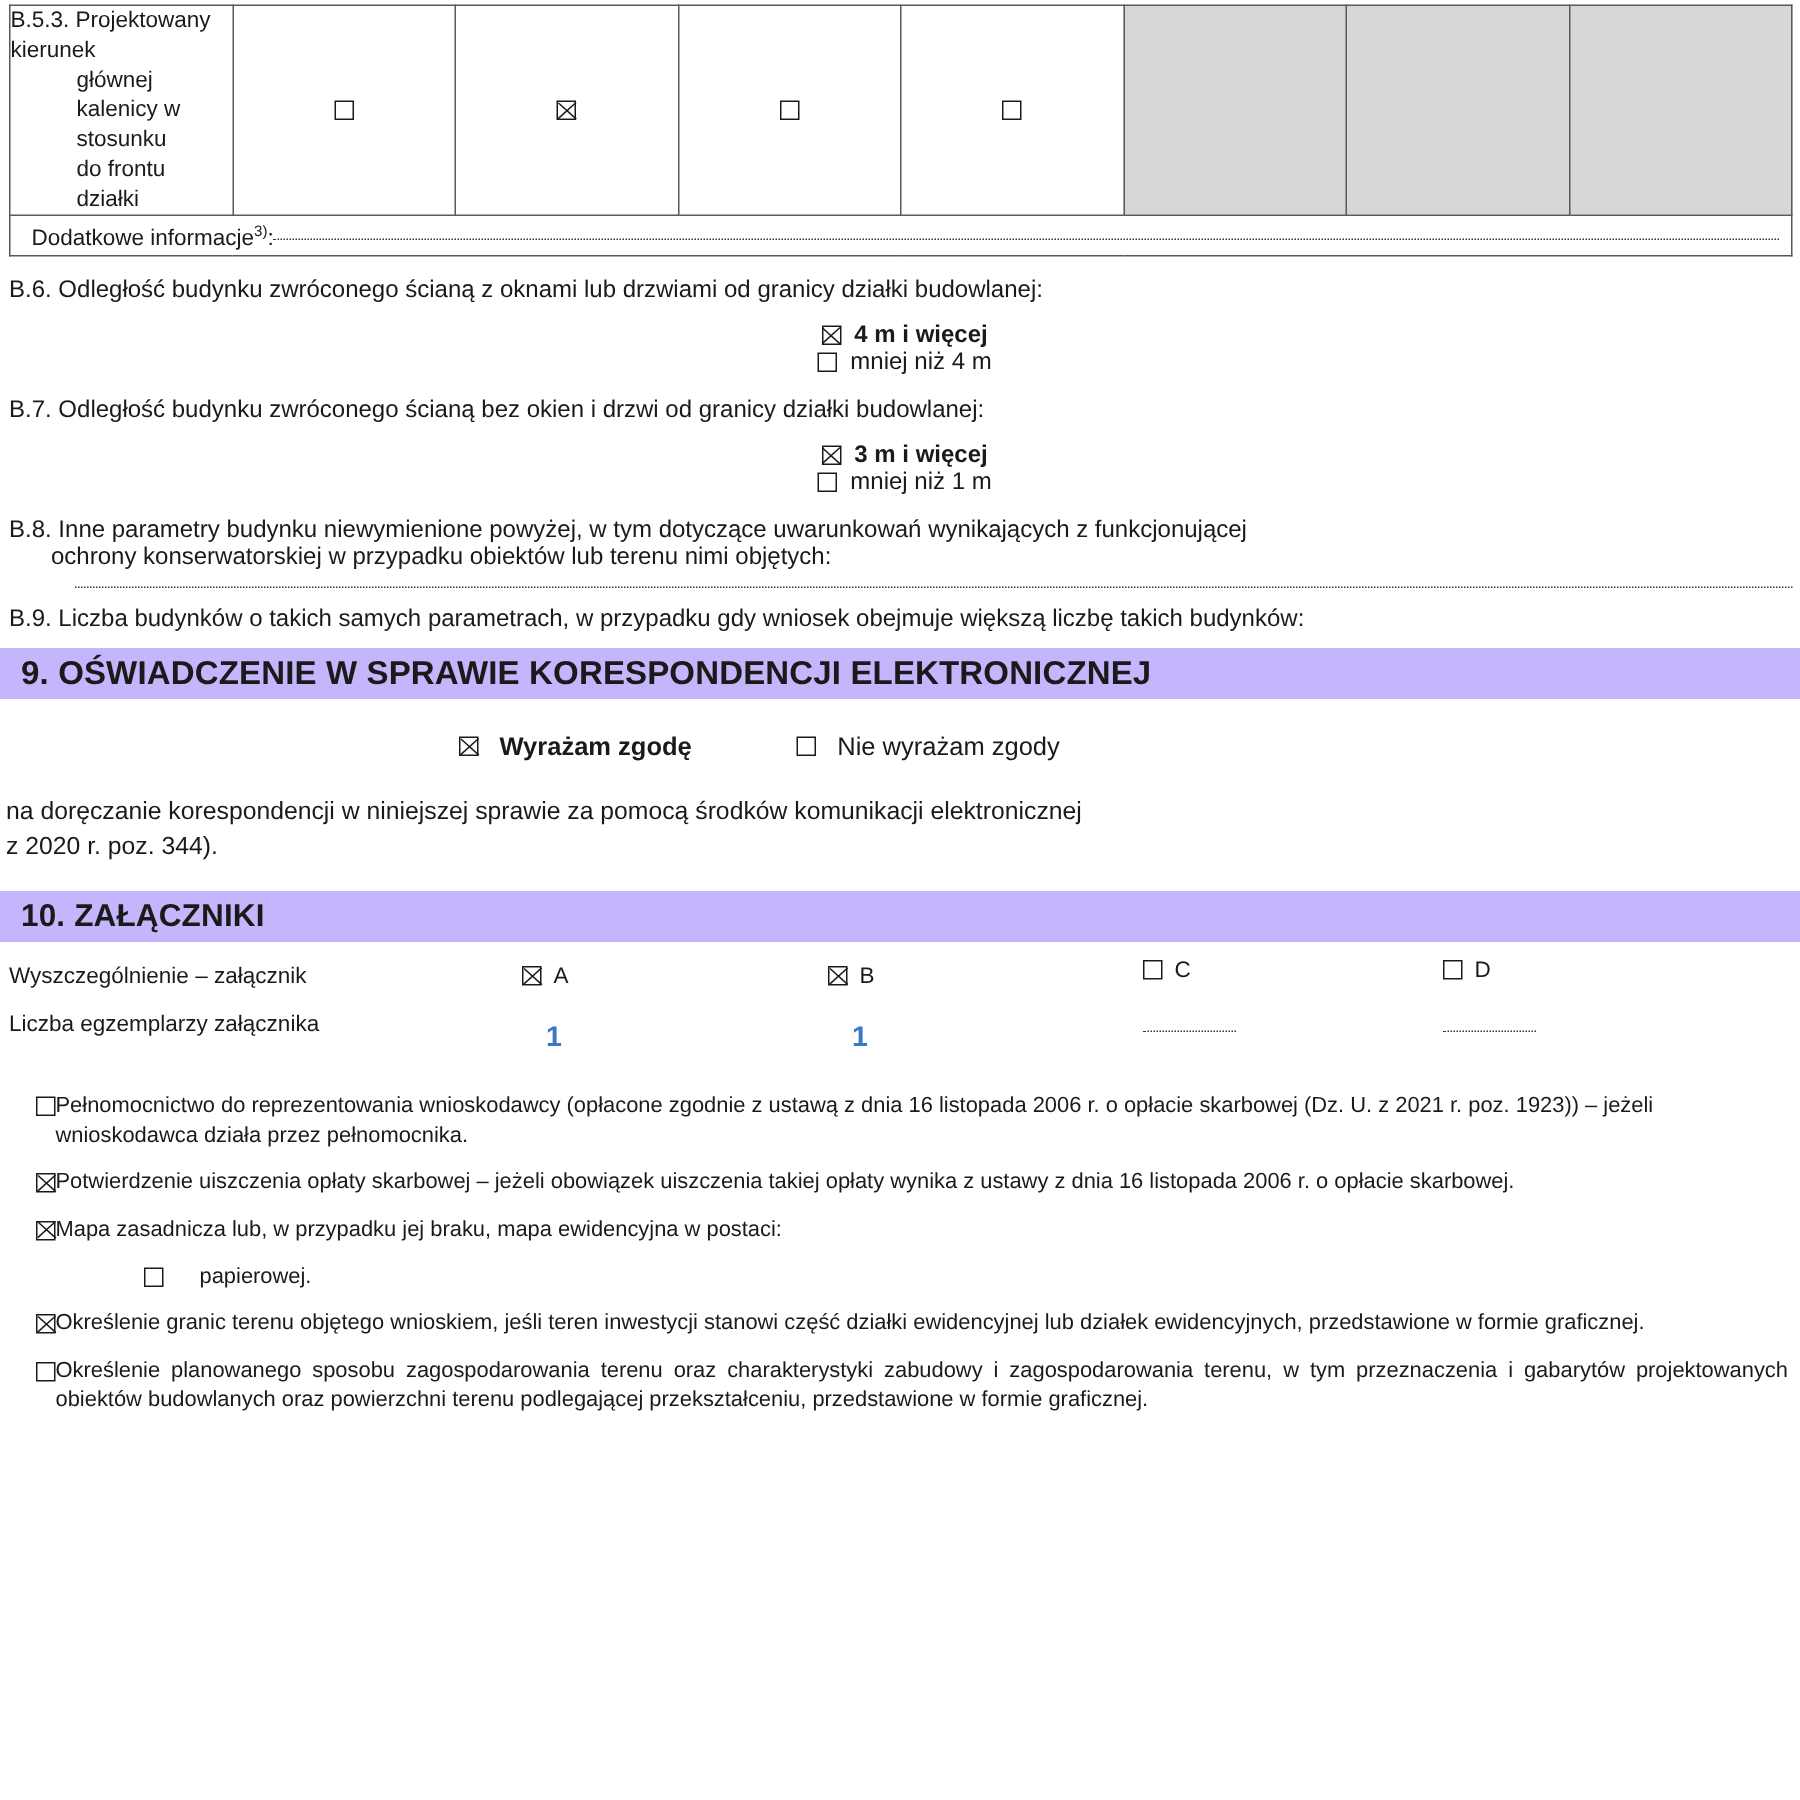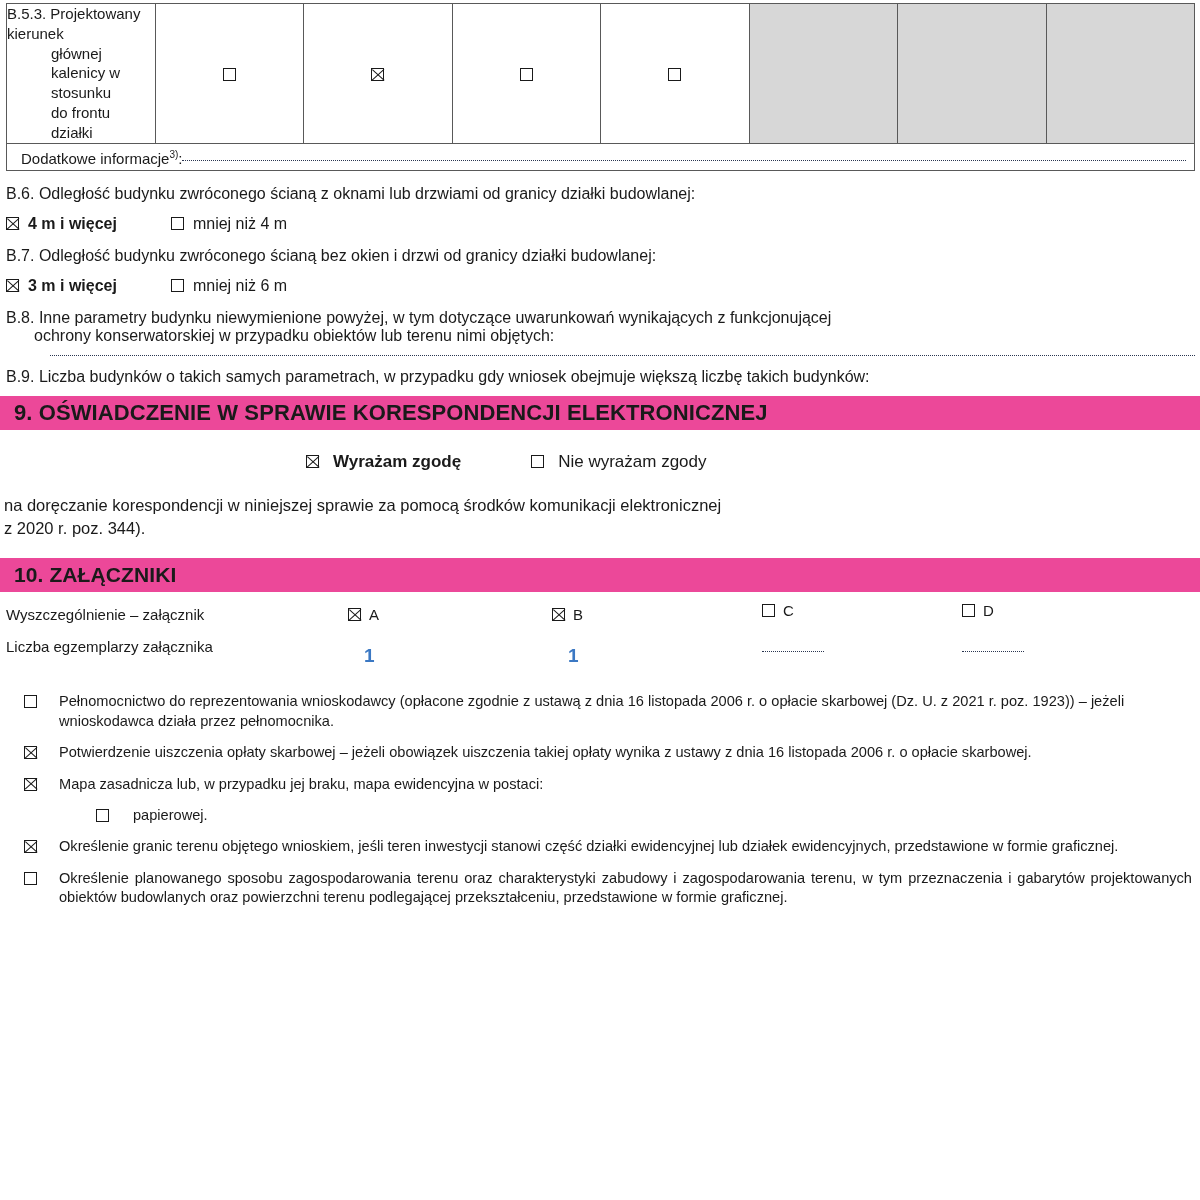--- a/index.html
+++ b/index.html
@@ -109,36 +109,37 @@
   }
   .q .hang { display: block; }
   .q .hang2 { display: block; padding-left: 28px; }
 
   .optrow {
     display: flex;
     align-items: center;
     margin-top: 12px;
     padding-left: 6px;
     font-size: 16px;
+    flex-direction: column;
   }
   .optrow .opt { display: flex; align-items: center; }
   .optrow .opt .lbl { margin-left: 9px; }
   .optrow .opt .lbl.b { font-weight: bold; }
   .optrow .gap { width: 54px; }
 
   .dotline-indent {
     margin: 10px 0 0 50px;
     width: 1145px;
     border-bottom: 1.6px dotted #2a3550;
     height: 0;
   }
 
   
   .secbar {
-    background: #ec4899;
+    background: #c4b5fd;
     height: 34px;
     display: flex;
     align-items: center;
     font-weight: bold;
     font-size: 22px;
     letter-spacing: 0.1px;
     padding-left: 14px;
     box-sizing: border-box;
     width: 1200px;
   }
@@ -201,21 +202,21 @@
   .att-item {
     display: flex;
     align-items: flex-start;
     margin-top: 12px;
     padding-left: 24px;
     padding-right: 8px;
     font-size: 14.6px;
     line-height: 1.33;
   }
   .att-item .box { margin-top: 3px; }
-  .att-item .txt { margin-left: 22px; flex: 1 1 auto; }
+  .att-item .txt { flex: 1 1 auto; }
   .att-item.just .txt { text-align: justify; }
   .att-item.sub { padding-left: 72px; }
   .att-item.sub .txt { margin-left: 24px; }
   .sub-split { display: flex; width: 100%; }
   .sub-split .left { width: 700px; }
   .sub-split .right { display: flex; align-items: flex-start; padding-left: 24px; }
   .sub-split .right .lbl { margin-left: 24px; }
 </style>
 </head>
 <body>
@@ -274,21 +275,21 @@
   <span class="hang">B.7. Odległość budynku zwróconego ścianą bez okien i drzwi od granicy działki budowlanej:</span>
 </div>
 <div class="optrow">
   <span class="opt">
     <span class="cb checked"></span>
     <span class="lbl b">3 m i więcej</span>
   </span>
   <span class="gap"></span>
   <span class="opt">
     <span class="cb"></span>
-    <span class="lbl">mniej niż 6 m</span>
+    <span class="lbl">mniej niż 1 m</span>
   </span>
 </div>
 
 <div class="q">
   <span class="hang">B.8. Inne parametry budynku niewymienione powyżej, w tym dotyczące uwarunkowań wynikających z funkcjonującej</span>
   <span class="hang2">ochrony konserwatorskiej w przypadku obiektów lub terenu nimi objętych:</span>
 </div>
 <div class="dotline-indent"></div>
 
 <div class="q" style="margin-top:12px">

